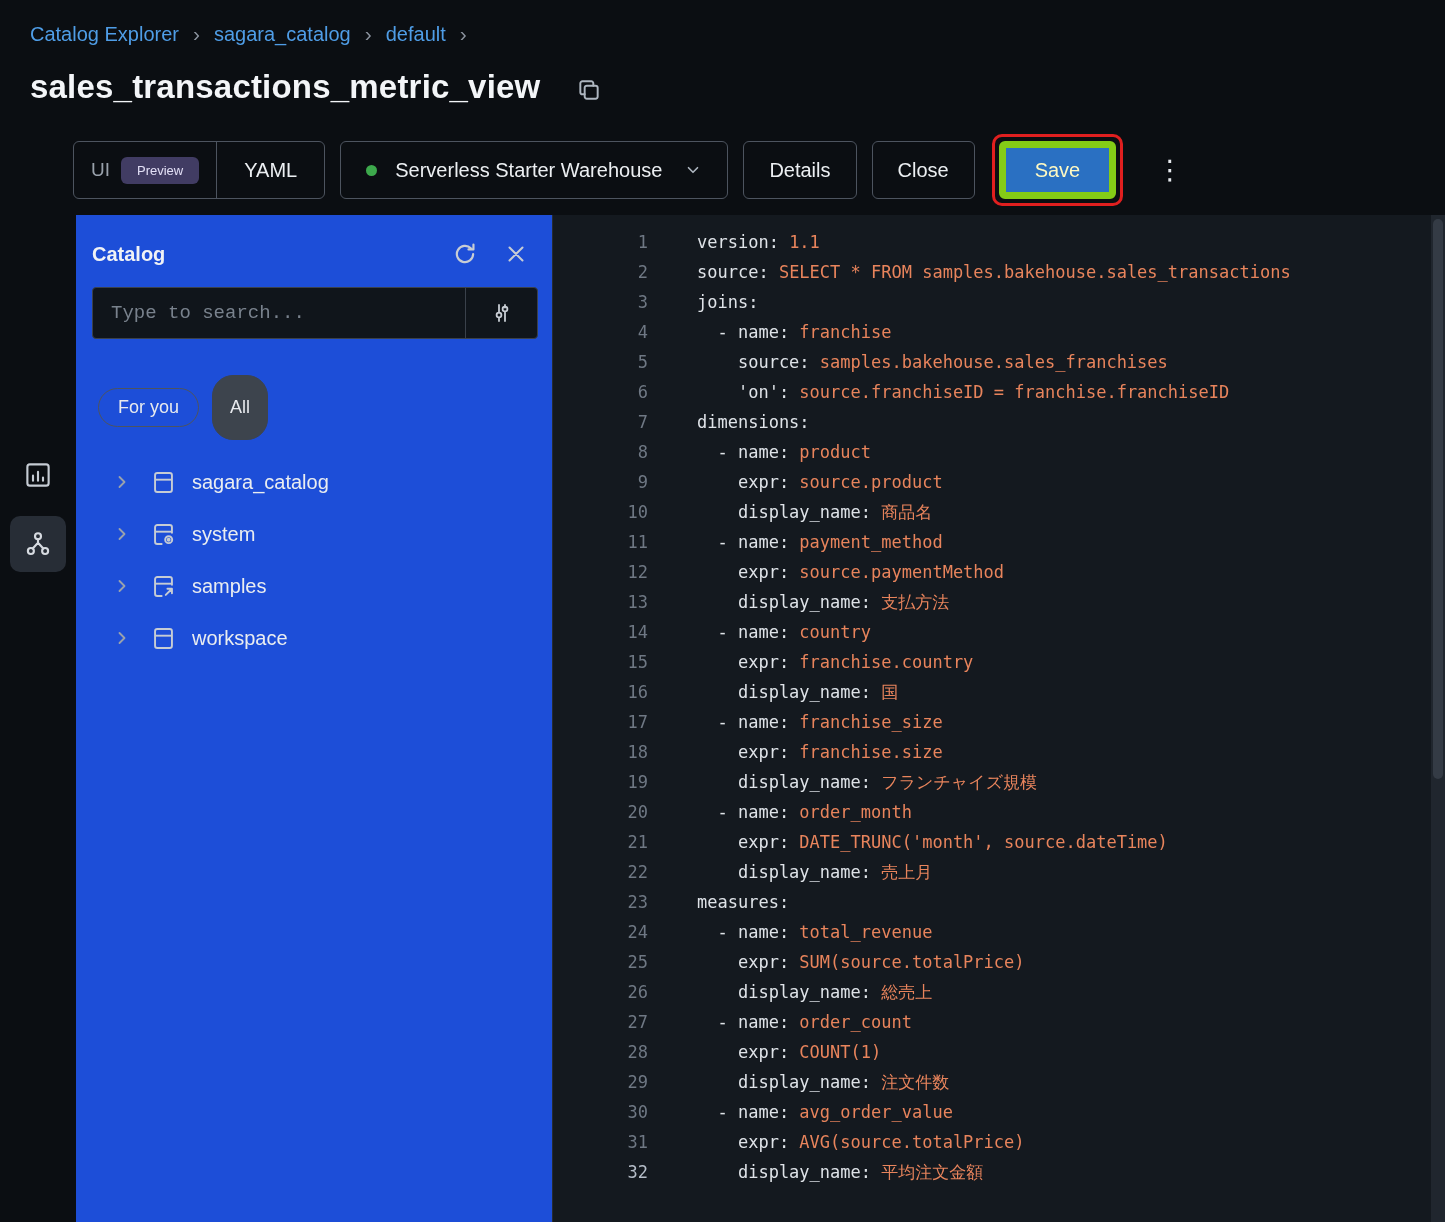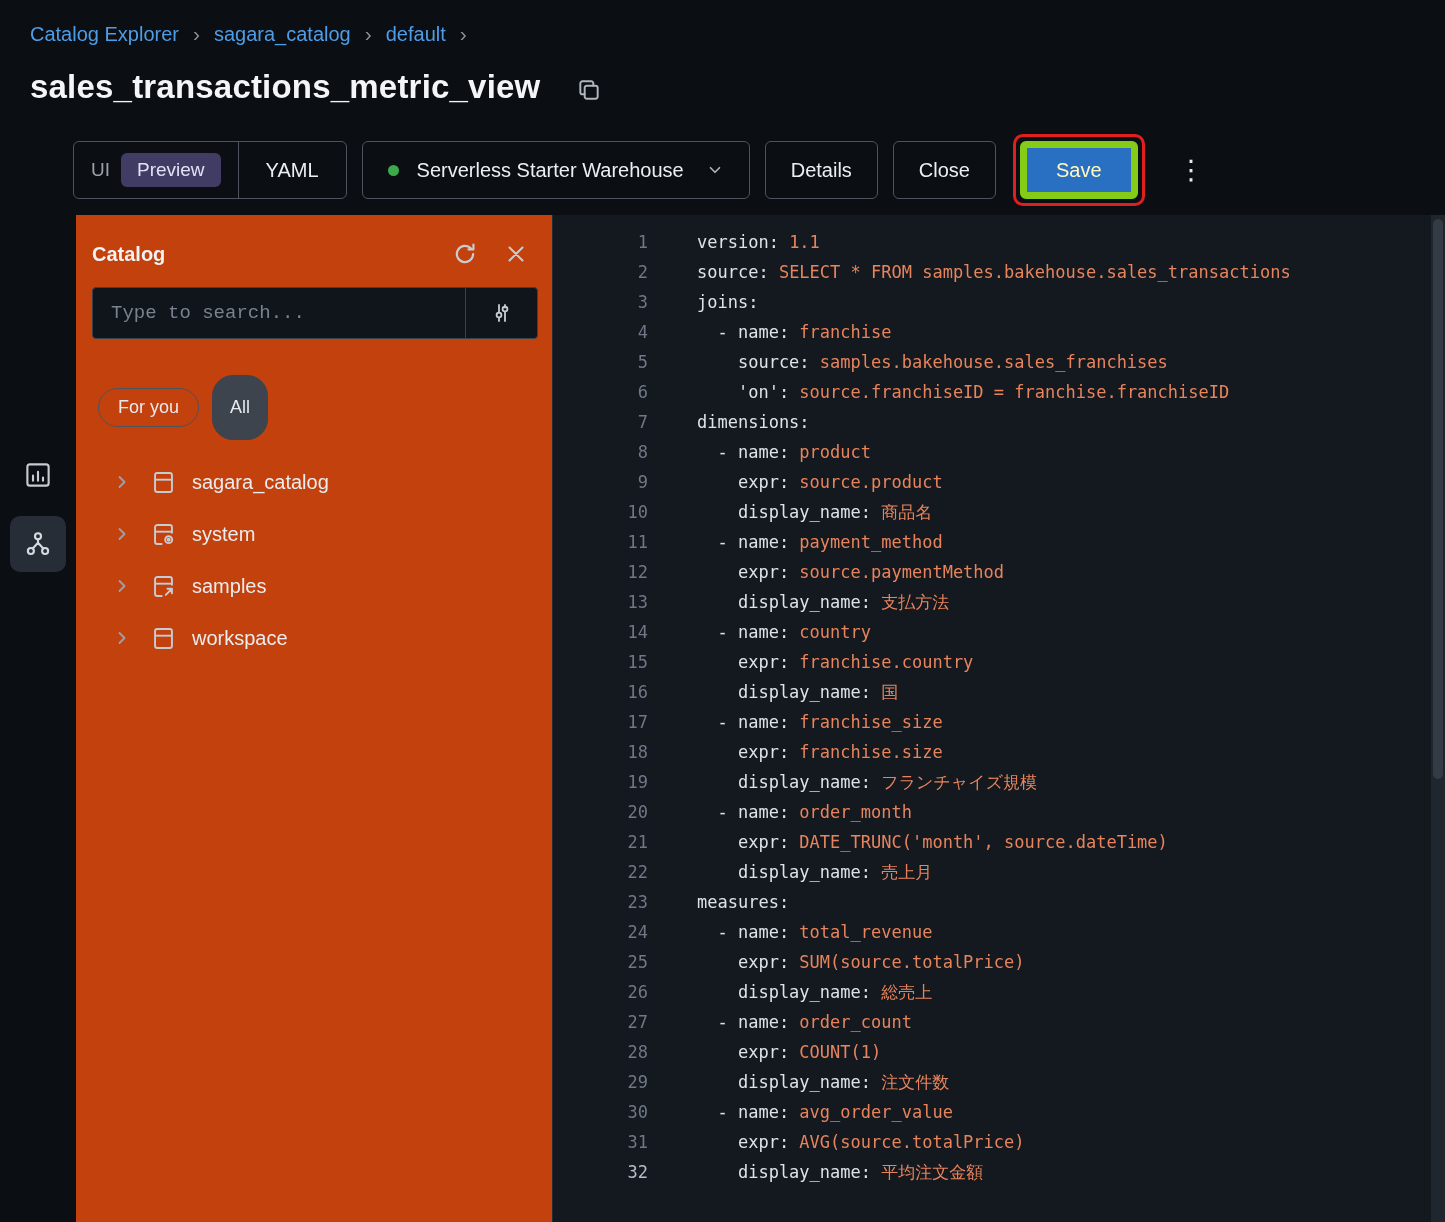--- a/index.html
+++ b/index.html
@@ -22,21 +22,21 @@
   .title-row { position:absolute; left:30px; top:68px; display:flex; align-items:center; gap:36px; }
   .page-title { font-size:33px; font-weight:700; color:#f3f5f8; letter-spacing:.2px; }
   .copy-icon { cursor:pointer; display:flex; margin-top:6px; }
 
   .toolbar { position:absolute; left:45px; top:134px; display:flex; align-items:center; gap:15px;margin-left:28px; }
 
   .segmented { display:flex; align-items:stretch; height:58px; border:1px solid #4d545f; border-radius:6px; overflow:hidden; }
   .seg { display:flex; align-items:center; cursor:pointer; }
   .seg-ui { gap:11px; padding:0 17px; }
   .seg-ui-label { color:#99a1ab; font-size:19px; }
-  .preview-pill { background:#413c63; color:#e3e0f6; font-size:19px; padding:6px 16px; border-radius:6px; cursor:pointer; }
+  .preview-pill { background:#413c63; color:#e3e0f6; font-size:13px; padding:6px 16px; border-radius:6px; cursor:pointer; }
   .seg-yaml { border-left:1px solid #4d545f; font-size:20px; color:#eceff2; padding:0 27px; }
 
   .btn {
     display:flex; align-items:center; gap:18px; height:58px; padding:0 25px;
     background:transparent; border:1px solid #4d545f; border-radius:6px;
     color:#eceff2; font-size:20px; font-family:inherit; cursor:pointer;
   }
   .status-dot { width:11px; height:11px; border-radius:50%; background:#3da94c; flex:none; }
   .chev-down { margin-left:4px; display:flex; }
   .btn.save { background:#2a70c2; border:7px solid #84cc16; padding:0 29px; color:#fef9c3; }
@@ -47,21 +47,21 @@
   .rail { position:absolute; left:0; top:215px; bottom:0; width:76px; background:#0b0e12; }
   .rail-icon-btn { position:absolute; left:23px; top:245px; width:30px; height:30px; cursor:pointer; }
   .rail-icon-selected {
     position:absolute; left:10px; top:301px; width:56px; height:56px;
     background:#272d36; border-radius:10px; display:flex; align-items:center; justify-content:center; cursor:pointer;
   }
 
   
   .catalog-panel {
     position:absolute; left:76px; top:215px; width:477px; bottom:0;
-    background:#c2410c; border-right:1px solid #252b33;
+    background:#1d4ed8; border-right:1px solid #252b33;
   }
   .panel-header { display:flex; align-items:center; padding:26px 16px 0 16px; }
   .panel-title { font-size:20px; font-weight:700; color:#f0f2f5; flex:1; }
   .panel-icons { display:flex; align-items:center; gap:26px; margin-right:8px; }
   .panel-icon { cursor:pointer; display:flex; }
 
   .search-row {
     margin:20px 14px 0 16px; display:flex; height:52px;
     border:1px solid #3a414b; border-radius:4px; background:#10151b; overflow:hidden;font-family:Liberation Mono, monospace;
   }

